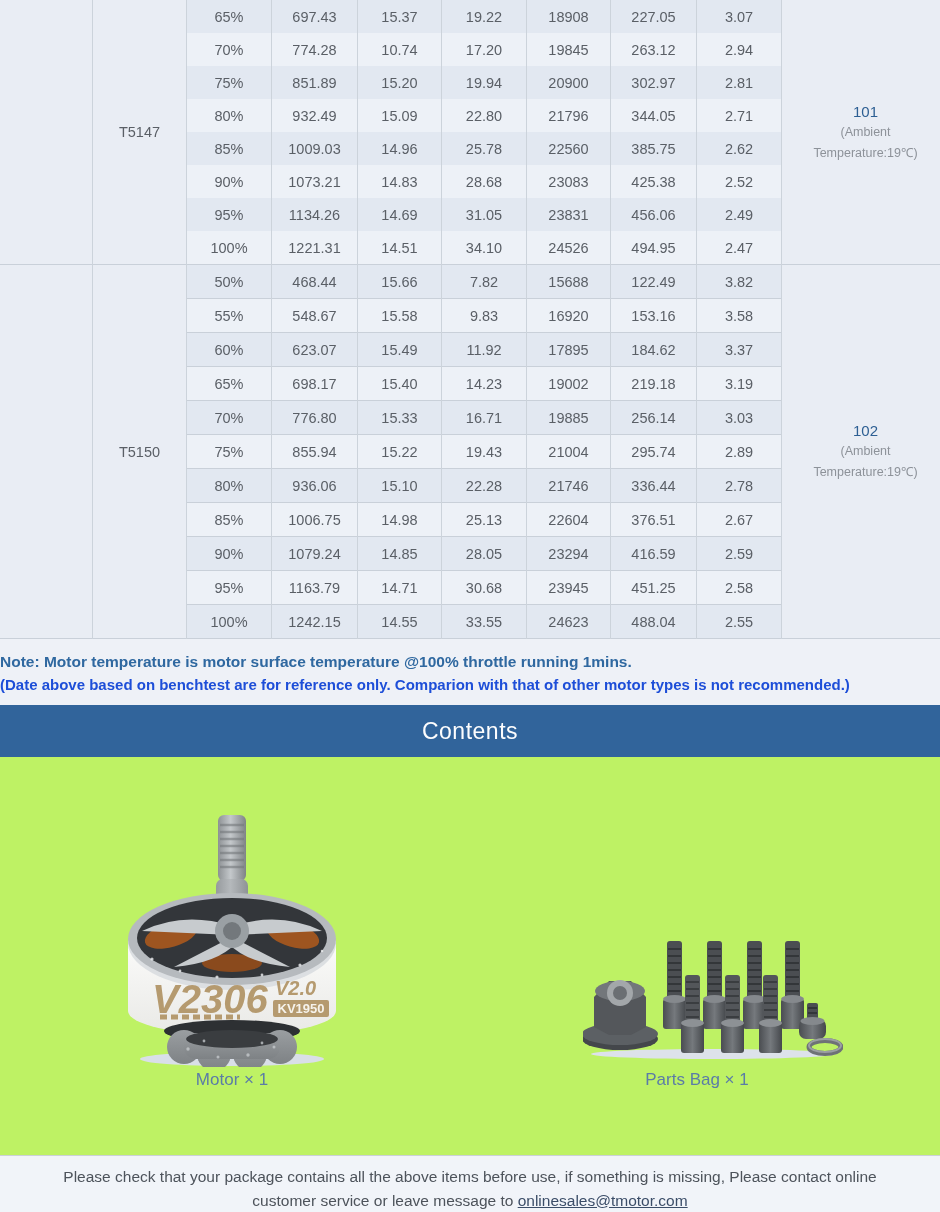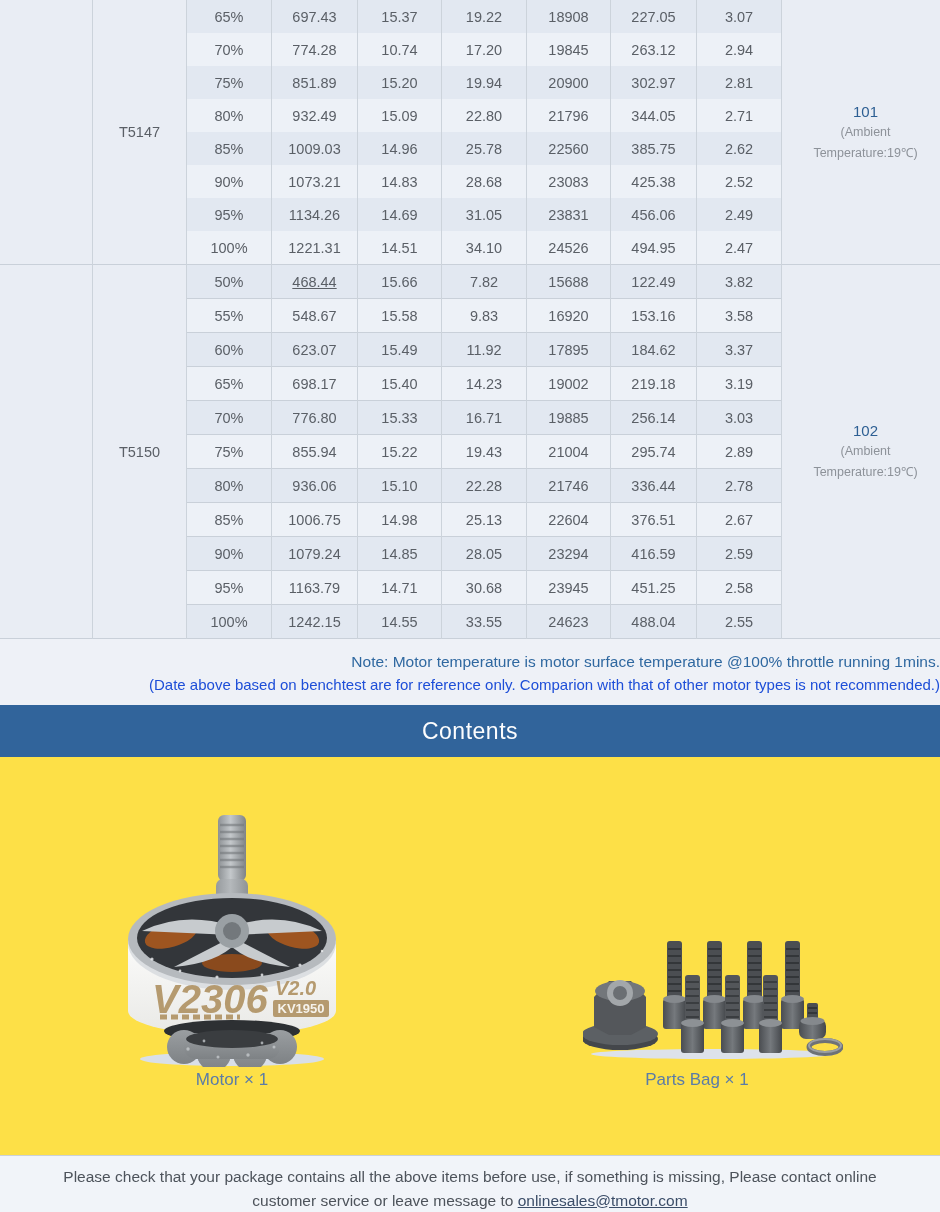--- a/index.html
+++ b/index.html
@@ -26,34 +26,34 @@
   table.spec tbody + tbody td{border-top:1px solid #c9d0d9;}
   td.stripe-dark{background:#e2e8f1;}
   td.stripe-light{background:#edf1f7;}
   td.model-cell{color:#54595f;}
   td.temp-cell{line-height:21px;}
   .temp-value{color:#2d5f93;font-size:15px;display:block;}
   .temp-sub{color:#8d9299;font-size:12.5px;display:block;}
 
   
   .note-region{
-    height:66px;background:#eef1f7;text-align:right;
-    padding-top:11px;box-sizing:border-box;
+    height:66px;background:#eef1f7;text-align:left;
+    padding-top:11px;box-sizing:border-box;font-weight:bold;
   }
   .note-line1{font-size:15.5px;color:#2f68a0;line-height:23px;}
   .note-line2{font-size:15px;color:#1d4ed8;line-height:24px;}
 
   
   .contents-banner{
     height:52px;background:#31649b;color:#fdfdfe;
     text-align:center;line-height:52px;font-size:23px;letter-spacing:.5px;
   }
 
   
-  .contents-region{position:relative;height:398px;background:#fde047;}
+  .contents-region{position:relative;height:398px;background:#bef264;}
   .figure{position:absolute;}
   .figure-motor{left:122px;top:54px;width:220px;}
   .figure-parts{left:583px;top:178px;width:260px;}
   .caption{
     position:absolute;top:313px;width:220px;text-align:center;
     font-size:17px;color:#5b7ca7;
   }
   .caption-motor{left:122px;}
   .caption-parts{left:587px;width:220px;}
 
@@ -151,21 +151,21 @@
             <td class="bordered stripe-light">24526</td>
             <td class="bordered stripe-light">494.95</td>
             <td class="bordered stripe-light">2.47</td>
           </tr>
         </tbody>
         <tbody>
           <tr>
             <td rowspan="11" style="width: 92px;"></td>
             <td rowspan="11" class="bordered model-cell" style="width: 93px;">T5150</td>
             <td class="bordered stripe-dark" style="width: 84px;">50%</td>
-            <td class="bordered stripe-dark" style="width: 85px; text-decoration: underline;">468.44</td>
+            <td class="bordered stripe-dark" style="width: 85px;">468.44</td>
             <td class="bordered stripe-dark" style="width: 83px;">15.66</td>
             <td class="bordered stripe-dark" style="width: 84px;">7.82</td>
             <td class="bordered stripe-dark" style="width: 83px;">15688</td>
             <td class="bordered stripe-dark" style="width: 85px;">122.49</td>
             <td class="bordered stripe-dark" style="width: 84px;">3.82</td>
             <td rowspan="11" class="bordered temp-cell" style="width: 167px;">
               <span class="temp-value">102</span>
               <span class="temp-sub">(Ambient</span>
               <span class="temp-sub">Temperature:19℃)</span>
             </td>

